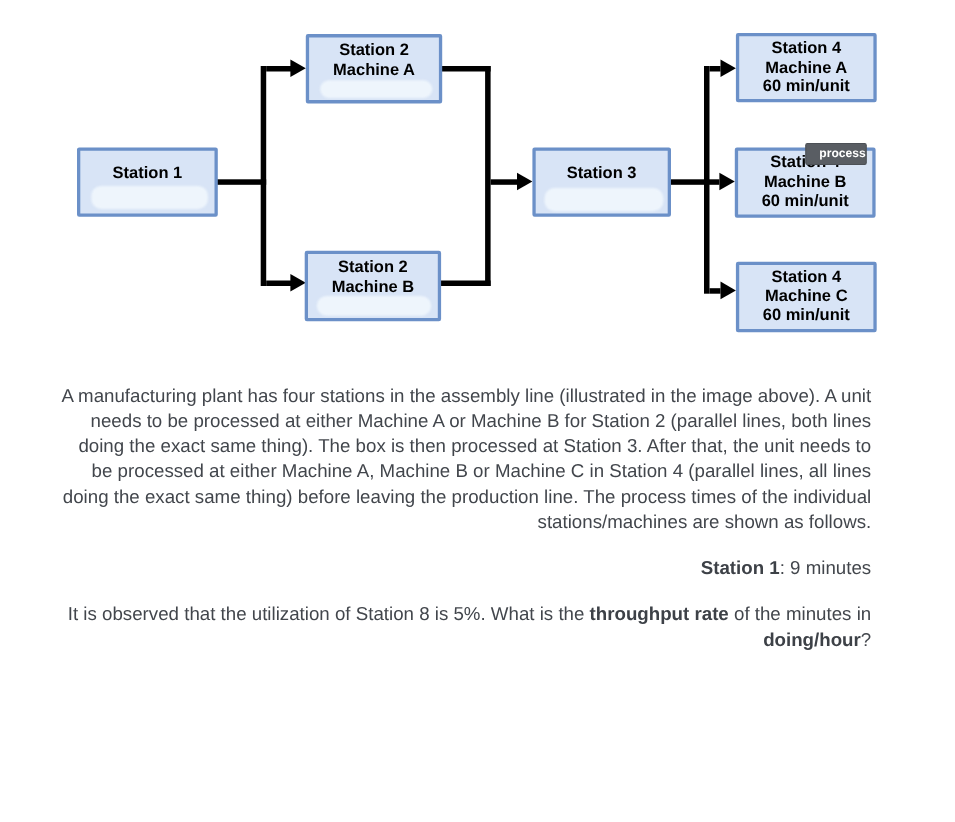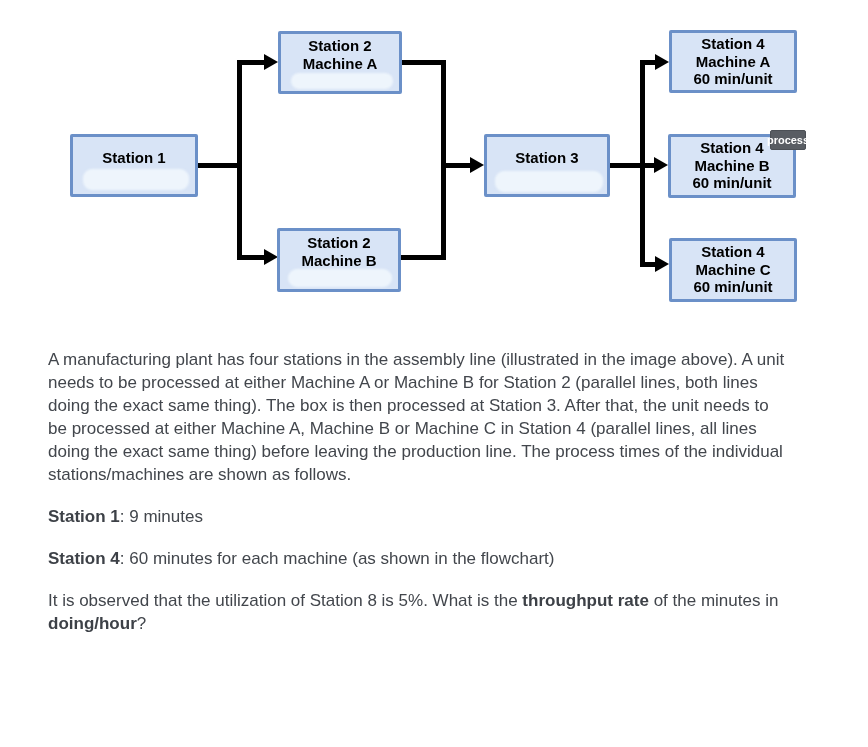--- a/index.html
+++ b/index.html
@@ -39,42 +39,41 @@
   .arrow {
     position: absolute;
     width: 0; height: 0;
     border-top: 8px solid transparent;
     border-bottom: 8px solid transparent;
     border-left: 14px solid #000000;
   }
   .tooltip {
     position: absolute;
     left: 732px; top: 130px;
-    width: 36px; height: 20px;
+    width: 56px; height: 20px;
     background: #595d63;
     border: 1px solid #4c5056;
     border-radius: 2px;
     color: #ffffff;
     font-size: 11px;
     font-weight: bold;
     display: flex;
     align-items: center;
-    justify-content: center;
+    justify-content: flex-end;
     z-index: 5;
-    margin-left: 38px;
   }
   
   .problem {
     padding: 18px 40px 0 48px;
     width: 832px;
     color: #42464c;
     font-size: 17px;
     line-height: 23px;
   }
-  .problem p { margin: 0 0 19px 0; max-width: 782px; }
+  .problem p { margin: 0 0 19px 0; max-width: 782px; text-align: right; }
   .problem b, .problem .bold { font-weight: bold; color: #3d4147; }
 </style>
 </head>
 <body>
 
 <div class="diagram">
 
   <div class="seg" style="left:196px; top:163px; width:46px; height:5px;"></div>
   <div class="seg" style="left:237px; top:60px; width:5px; height:200px;"></div>
   <div class="seg" style="left:242px; top:60px; width:23px; height:5px;"></div>
@@ -142,16 +141,15 @@
 
 </div>
 
 <div class="problem">
   <p>A manufacturing plant has four stations in the assembly line (illustrated in the image above). A unit needs to be processed at either Machine A or Machine B for Station 2 (parallel lines, both lines doing the exact same thing). The box is then processed at Station 3. After that, the unit needs to be processed at either Machine A, Machine B or Machine C in Station 4 (parallel lines, all lines doing the exact same thing) before leaving the production line. The process times of the individual stations/machines are shown as follows.</p>
 
   <p><span class="bold">Station 1</span><span>: 9 minutes</span></p>
 
 
 
-  <p><span class="bold">Station 4</span><span>: 60 minutes for each machine (as shown in the flowchart)</span></p>
 
   <p><span>It is observed that the utilization of Station 8 is 5%. What is the </span><span class="bold">throughput rate</span><span> of the minutes in </span><span class="bold">doing/hour</span><span>?</span></p>
 </div>
 
 </body></html>

